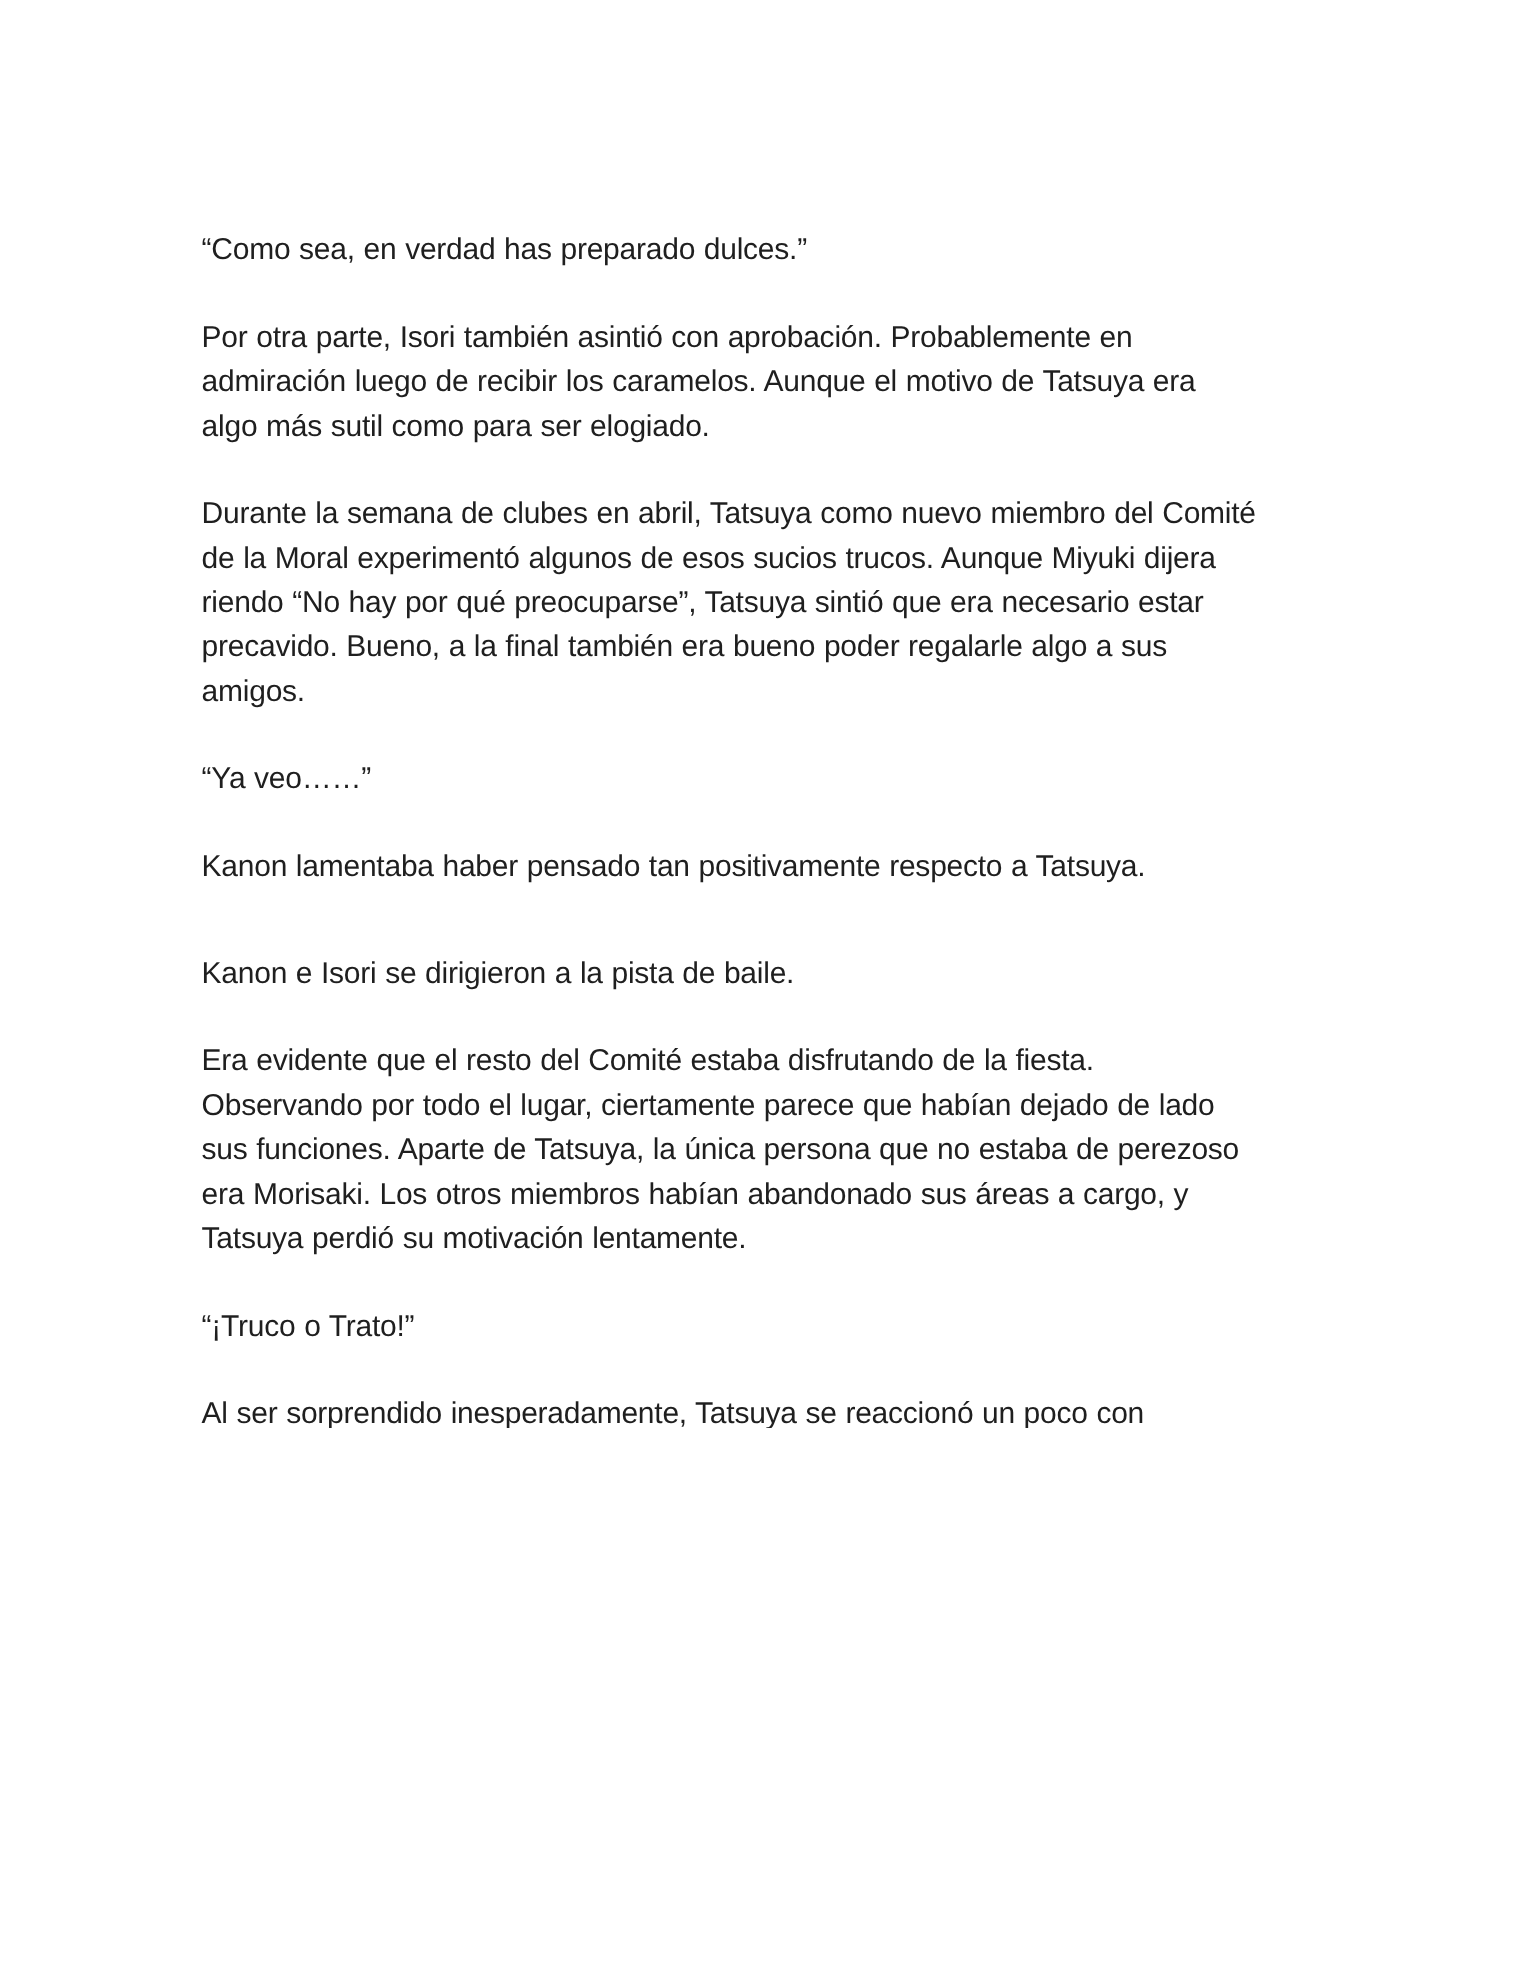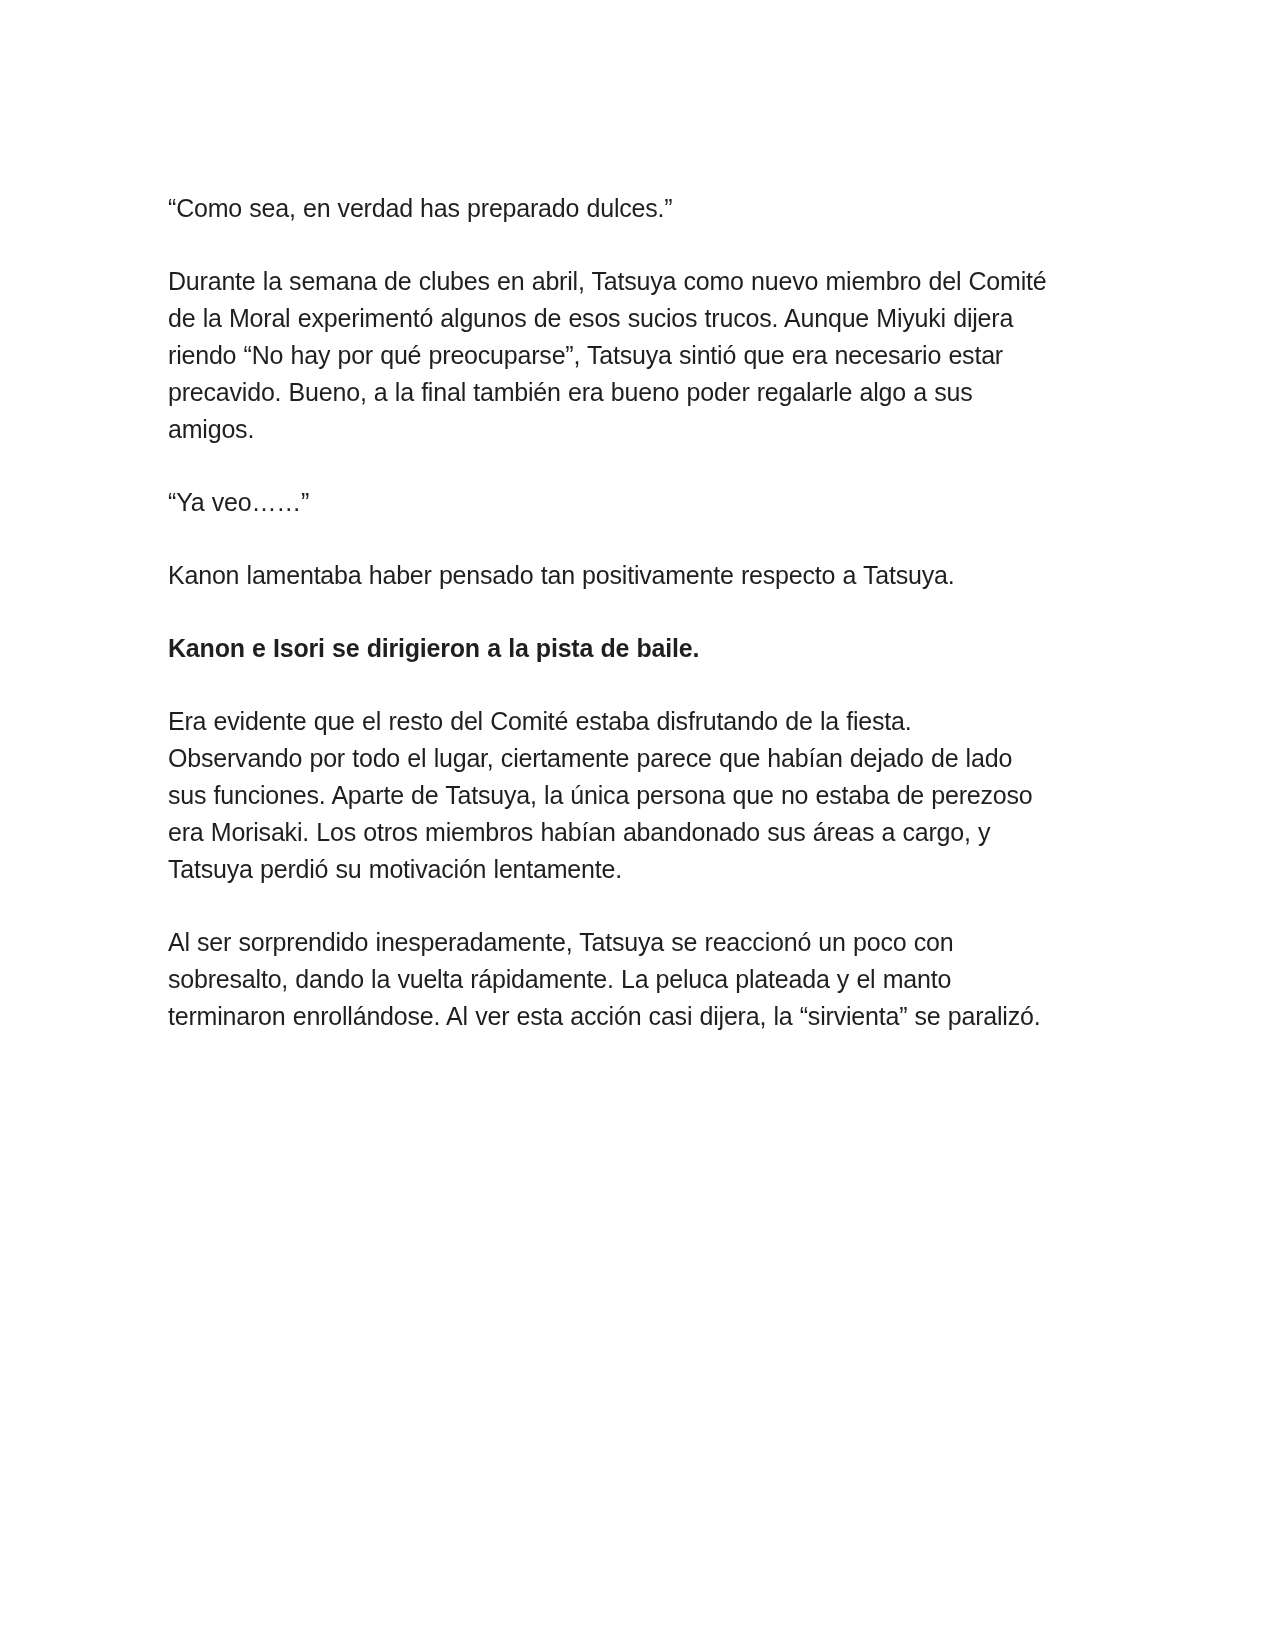--- a/index.html
+++ b/index.html
@@ -25,31 +25,32 @@
   .content p {
     margin: 0 0 36px 0;
     font-size: 25px;
     line-height: 37px;
     letter-spacing: -0.2px;
     font-weight: 400;
     text-align: left;
     word-spacing: 0.5px;
   }
   .content p.scene-break {
-    margin-top: 36px;
-    font-weight: bold;
+    margin-top: 52px;
   }
 </style>
 </head>
 <body>
 
 <div class="page">
   <div class="content">
 
   <p>“Como sea, en verdad has preparado dulces.”</p>
+      <p>Por otra parte, Isori también asintió con aprobación. Probablemente en admiración luego de recibir los caramelos. Aunque el motivo de Tatsuya era algo más sutil como para ser elogiado.</p>
       <p>Durante la semana de clubes en abril, Tatsuya como nuevo miembro del Comité de la Moral experimentó algunos de esos sucios trucos. Aunque Miyuki dijera riendo “No hay por qué preocuparse”, Tatsuya sintió que era necesario estar precavido. Bueno, a la final también era bueno poder regalarle algo a sus amigos.</p>
       <p>“Ya veo……”</p>
       <p>Kanon lamentaba haber pensado tan positivamente respecto a Tatsuya.</p>
       <p class="scene-break">Kanon e Isori se dirigieron a la pista de baile.</p>
       <p>Era evidente que el resto del Comité estaba disfrutando de la fiesta. Observando por todo el lugar, ciertamente parece que habían dejado de lado sus funciones. Aparte de Tatsuya, la única persona que no estaba de perezoso era Morisaki. Los otros miembros habían abandonado sus áreas a cargo, y Tatsuya perdió su motivación lentamente.</p>
+      <p>“¡Truco o Trato!”</p>
       <p>Al ser sorprendido inesperadamente, Tatsuya se reaccionó un poco con sobresalto, dando la vuelta rápidamente. La peluca plateada y el manto terminaron enrollándose. Al ver esta acción casi dijera, la “sirvienta” se paralizó.</p>
     </div>
 </div>
 
 </body></html>

